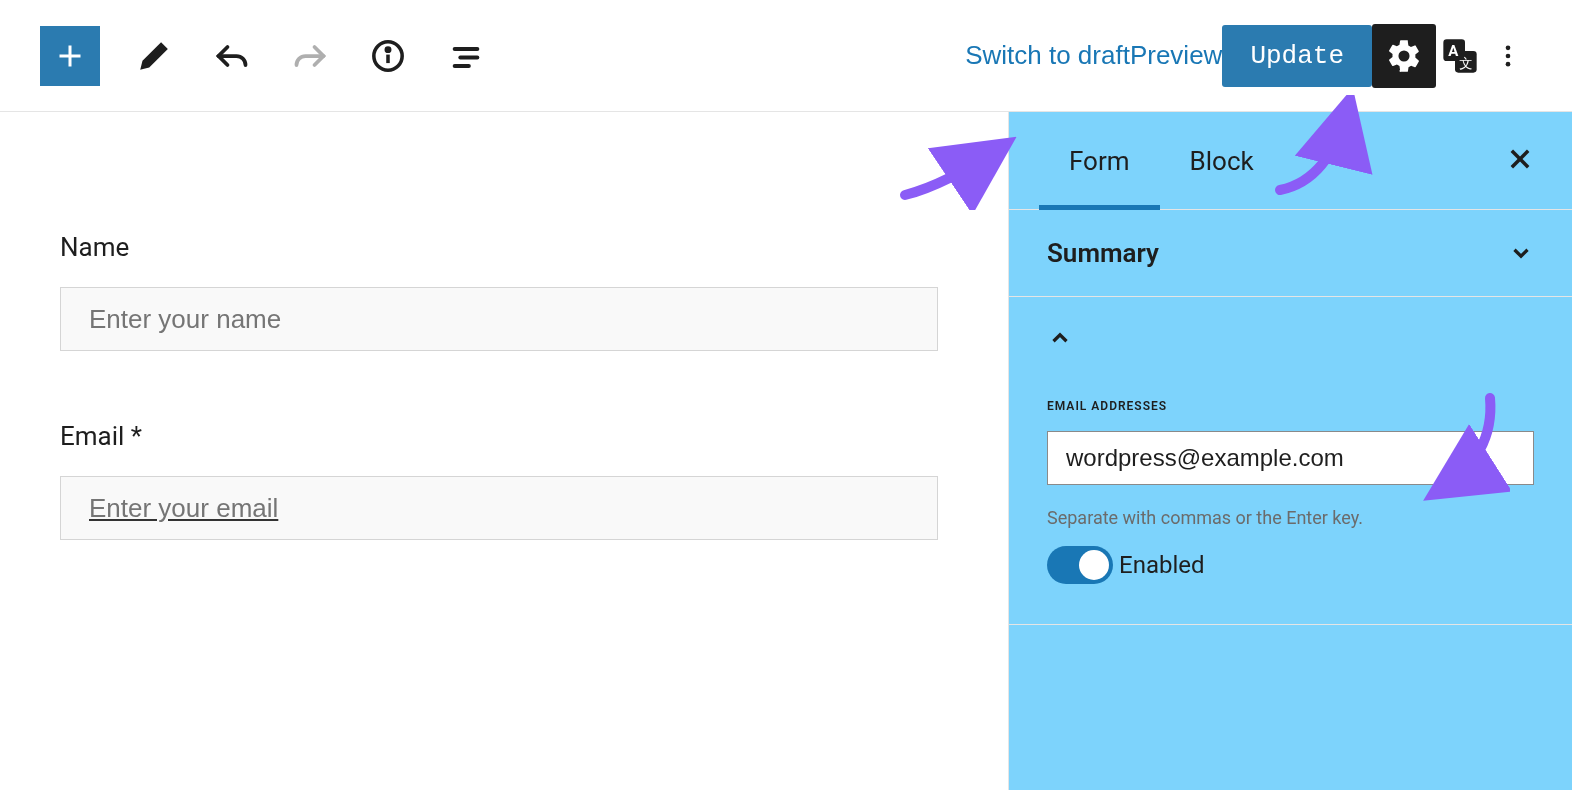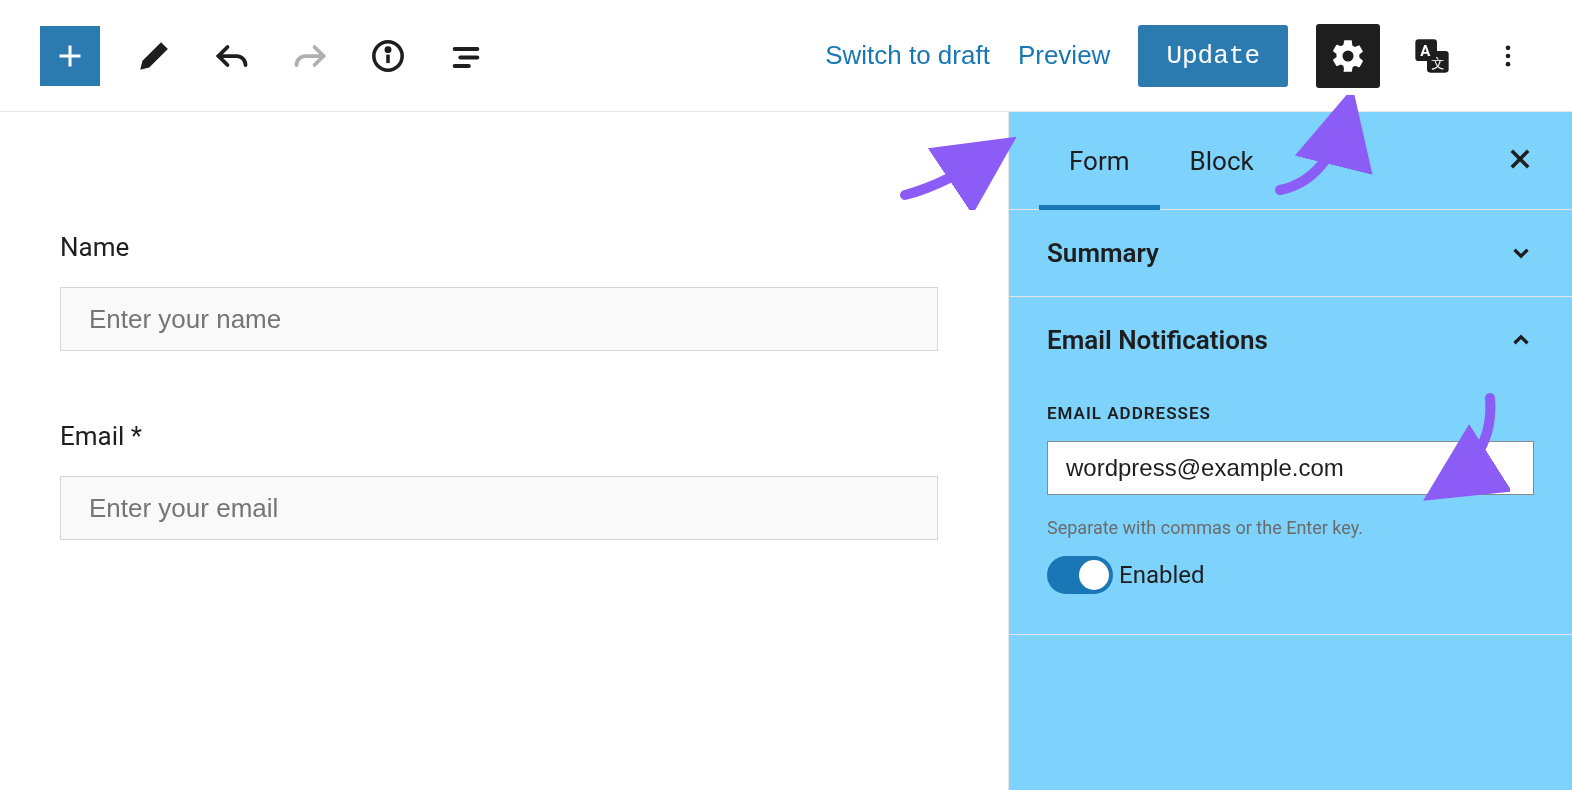--- a/index.html
+++ b/index.html
@@ -38,21 +38,20 @@
       height: 48px;
       display: flex;
       align-items: center;
       justify-content: center;
       cursor: pointer;
       color: #1e1e1e;
     }
     .toolbar-right {
       display: flex;
       align-items: center;
-      gap: 28px;
     }
     .link-btn {
       color: #1977b5;
       font-size: 26px;
       cursor: pointer;
       background: none;
       border: none;
     }
     .update-button {
       background: #2b7bb0;
@@ -156,21 +155,21 @@
       padding: 28px 38px;
       cursor: pointer;
       font-size: 26px;
       color: #1e1e1e;
       font-weight: 600;
     }
     .panel-body {
       padding: 20px 38px 40px 38px;
     }
     .field-heading {
-      font-size: 17px;
+      font-size: 12px;
       letter-spacing: 1px;
       font-weight: 600;
       color: #1e1e1e;
       margin-bottom: 18px;
     }
     .sidebar-input {
       width: 100%;
       height: 54px;
       border: 1px solid #8a8a8a;
       padding: 0 18px;
@@ -284,21 +283,21 @@
 </div>
 
 <div class="main">
   <div class="editor">
     <div>
       <div class="field-label">Name</div>
       <input class="text-input" placeholder="Enter your name" style="">
     </div>
     <div>
       <div class="field-label">Email *</div>
-      <input class="text-input" style="margin-bottom: 0px;" placeholder="Enter your email">
+      <input class="text-input" style="margin-bottom: 0px; text-decoration: underline;" placeholder="Enter your email">
     </div>
   </div>
 
   <div class="sidebar">
     <div class="tabs">
       <div class="tab active">Form</div>
       <div class="tab">Block</div>
       <div class="tab-close">
         <svg width="28" height="28" viewBox="0 0 24 24" fill="none" stroke="#1e1e1e" stroke-width="3">
             <line x1="5" y1="5" x2="19" y2="19"></line>
@@ -311,21 +310,20 @@
       <div class="panel-header">
         <span>Summary</span>
         <svg width="26" height="26" viewBox="0 0 24 24" fill="none" stroke="#1e1e1e" stroke-width="3">
             <polyline points="6 9 12 15 18 9"></polyline>
           </svg>
       </div>
     </div>
 
     <div class="panel">
       <div class="panel-header">
-        <span>Email Notifications</span>
         <svg width="26" height="26" viewBox="0 0 24 24" fill="none" stroke="#1e1e1e" stroke-width="3">
             <polyline points="6 15 12 9 18 15"></polyline>
           </svg>
       </div>
       <div class="panel-body">
         <div class="field-heading">EMAIL ADDRESSES</div>
         <input class="sidebar-input" value="wordpress@example.com" style="">
         <div class="help-text">Separate with commas or the Enter key.</div>
         <div class="toggle-row">
           <div class="toggle"></div>

